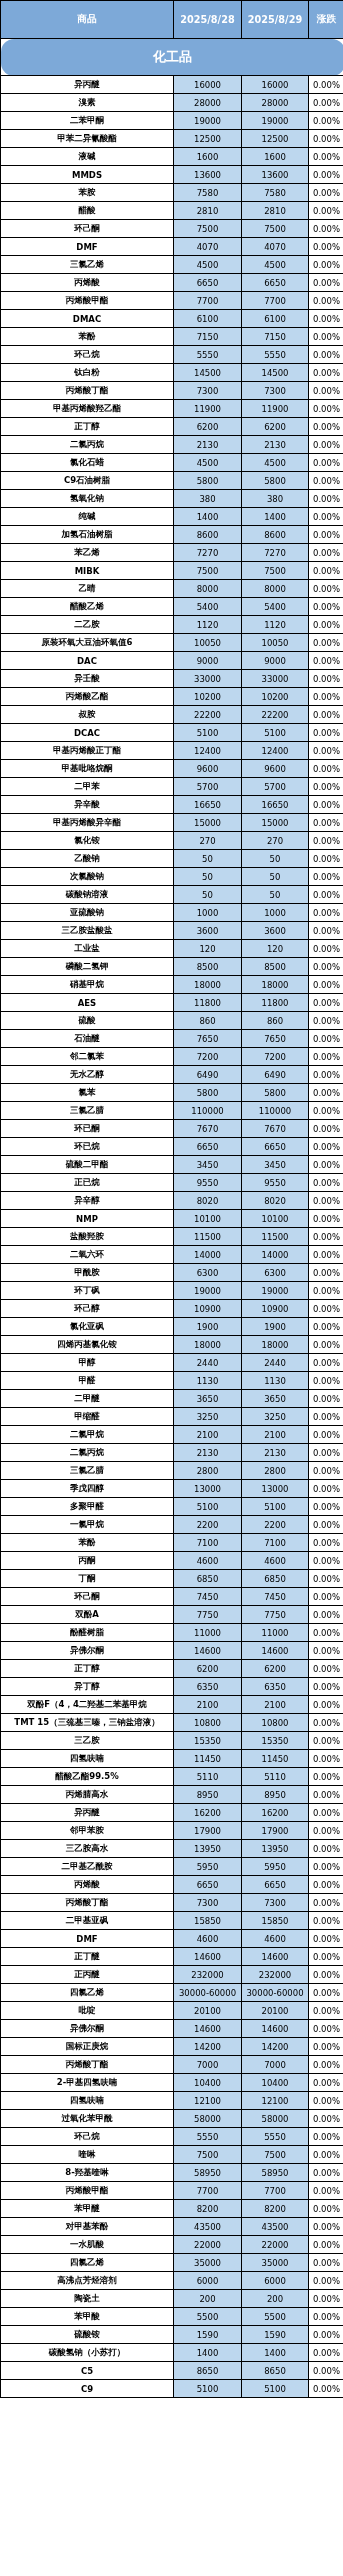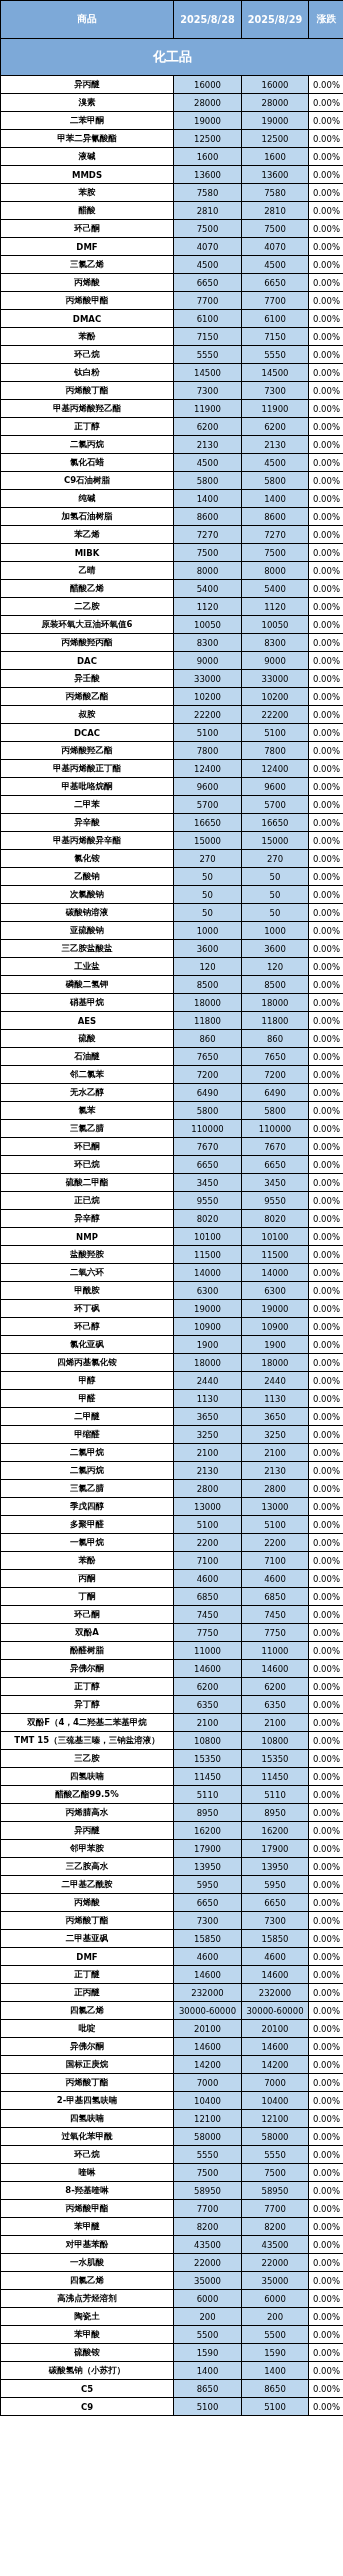--- a/index.html
+++ b/index.html
@@ -40,20 +40,21 @@
     border-bottom: 1.1px solid #000000;
   }
 
   tr.section-row th {
     background: #7DA9D8;
     color: #ffffff;
     font-weight: bold;
     font-size: 13px;
     height: 37px;
     border-bottom: 1.1px solid #000000;
+    border-radius: 13px;
   }
 
   tbody td {
     height: 18px;
     font-size: 8.5px;
     color: #000000;
   }
   td.name {
     background: #ffffff;
     font-weight: bold;
@@ -222,20 +223,26 @@
           <td class="val">4500</td>
           <td class="pct">0.00%</td>
         </tr>
         <tr>
           <td class="name">C9石油树脂</td>
           <td class="val">5800</td>
           <td class="val">5800</td>
           <td class="pct">0.00%</td>
         </tr>
         <tr>
+          <td class="name">氢氧化钠</td>
+          <td class="val">380</td>
+          <td class="val">380</td>
+          <td class="pct">0.00%</td>
+        </tr>
+        <tr>
           <td class="name">纯碱</td>
           <td class="val">1400</td>
           <td class="val">1400</td>
           <td class="pct">0.00%</td>
         </tr>
         <tr>
           <td class="name">加氢石油树脂</td>
           <td class="val">8600</td>
           <td class="val">8600</td>
           <td class="pct">0.00%</td>
@@ -270,26 +277,20 @@
           <td class="val">1120</td>
           <td class="pct">0.00%</td>
         </tr>
         <tr>
           <td class="name">原装环氧大豆油环氧值6</td>
           <td class="val">10050</td>
           <td class="val">10050</td>
           <td class="pct">0.00%</td>
         </tr>
         <tr>
-          <td class="name">丙烯酸羟丙酯</td>
-          <td class="val">8300</td>
-          <td class="val">8300</td>
-          <td class="pct">0.00%</td>
-        </tr>
-        <tr>
           <td class="name">DAC</td>
           <td class="val">9000</td>
           <td class="val">9000</td>
           <td class="pct">0.00%</td>
         </tr>
         <tr>
           <td class="name">异壬酸</td>
           <td class="val">33000</td>
           <td class="val">33000</td>
           <td class="pct">0.00%</td>
@@ -303,26 +304,20 @@
         <tr>
           <td class="name">叔胺</td>
           <td class="val">22200</td>
           <td class="val">22200</td>
           <td class="pct">0.00%</td>
         </tr>
         <tr>
           <td class="name">DCAC</td>
           <td class="val">5100</td>
           <td class="val">5100</td>
-          <td class="pct">0.00%</td>
-        </tr>
-        <tr>
-          <td class="name">丙烯酸羟乙酯</td>
-          <td class="val">7800</td>
-          <td class="val">7800</td>
           <td class="pct">0.00%</td>
         </tr>
         <tr>
           <td class="name">甲基丙烯酸正丁酯</td>
           <td class="val">12400</td>
           <td class="val">12400</td>
           <td class="pct">0.00%</td>
         </tr>
         <tr>
           <td class="name">甲基吡咯烷酮</td>

